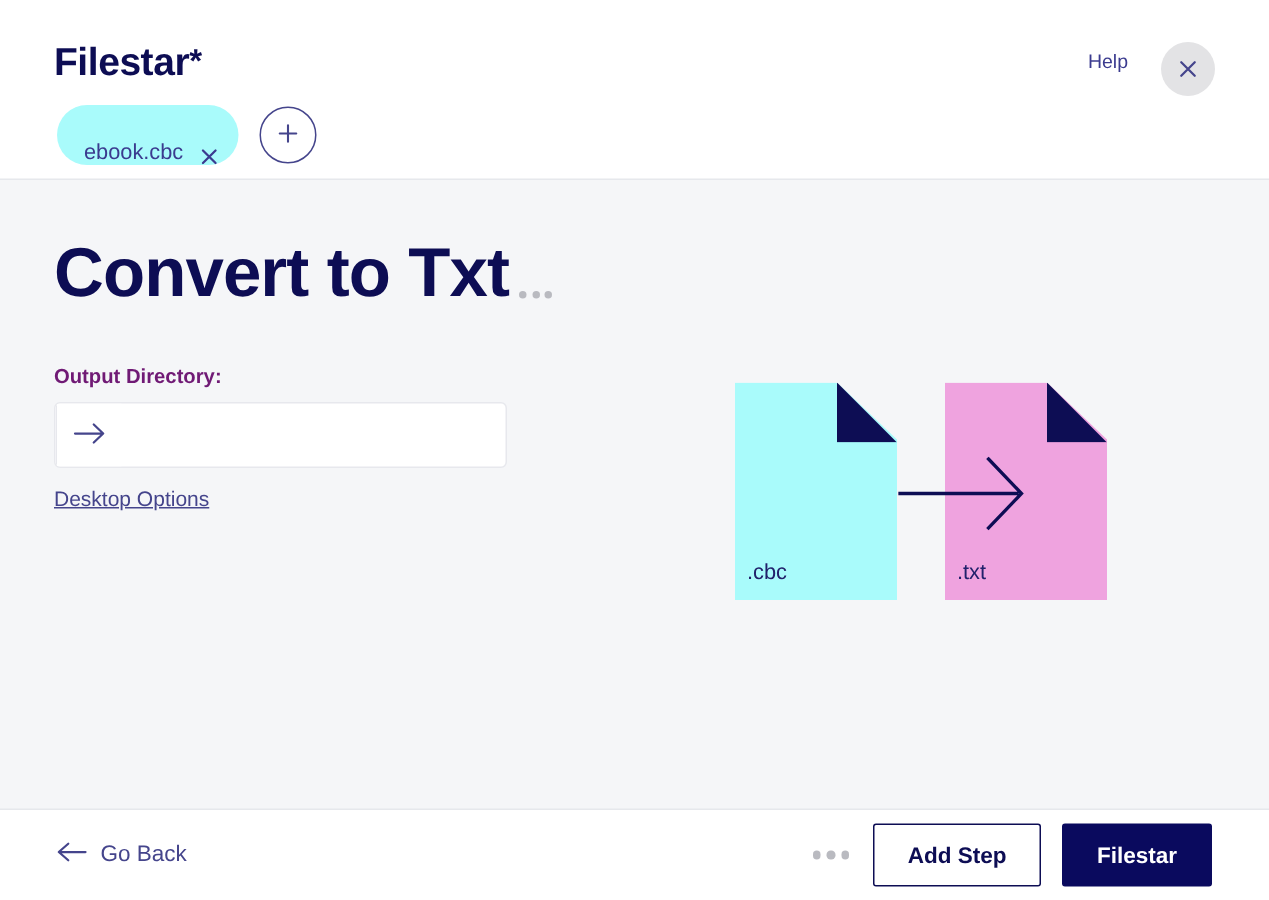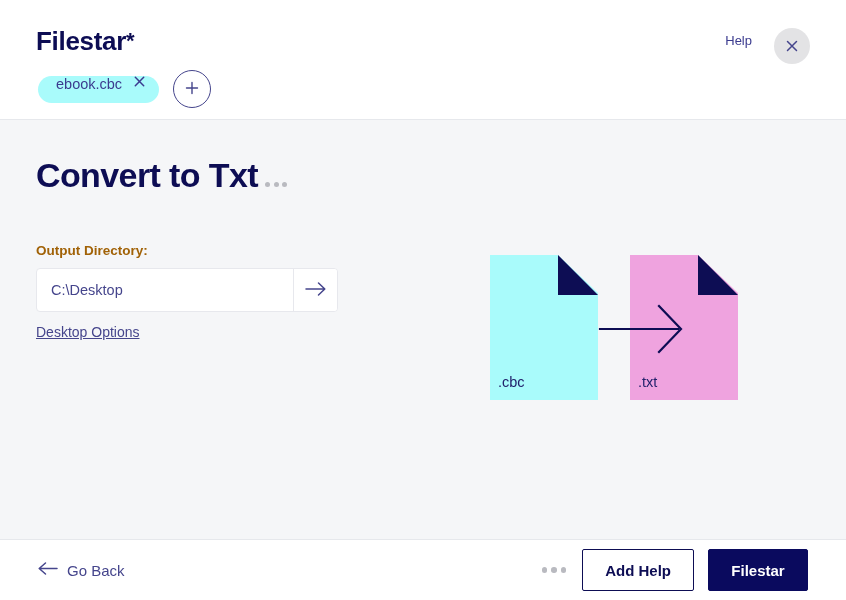--- a/index.html
+++ b/index.html
@@ -77,25 +77,25 @@
   
   .chips-row {
     position: absolute;
     left: 38px;
     top: 70px;
     display: flex;
     align-items: center;
     gap: 14px;
   }
   .file-chip {
-    height: 27px;
+    height: 40px;
     background: #a9fbfb;
     border-radius: 20px;
     display: flex;
-    align-items: flex-start;
+    align-items: flex-end;
     padding: 0 14px 0 18px;
     gap: 12px;
     cursor: pointer;
     box-sizing: border-box;
   }
   .file-chip .chip-label {
     font-size: 14.5px;
     color: #3b3b8f;
     white-space: nowrap;
   }
@@ -129,21 +129,21 @@
   .page-title-row {
     position: absolute;
     left: 36px;
     top: 158px;
     display: flex;
     align-items: flex-end;
     gap: 4px;
   }
   .main .page-title-row { top: 38px; }
   .page-title {
-    font-size: 34px;
+    font-size: 46px;
     font-weight: bold;
     color: #0d0d54;
     letter-spacing: -0.6px;
     line-height: 1;
     white-space: nowrap;
   }
   .title-dots {
     display: flex;
     gap: 3.5px;
     padding-bottom: 5px;
@@ -160,21 +160,21 @@
 
   .output-block {
     position: absolute;
     left: 36px;
     top: 123px;
     width: 302px;
   }
   .output-label {
     font-size: 13.5px;
     font-weight: bold;
-    color: #a16207;
+    color: #701a75;
     margin-bottom: 10px;
   }
   .dir-field {
     display: flex;
     height: 44px;
     background: #ffffff;
     border: 1px solid #e7e8ed;
     border-radius: 4px;
     box-sizing: border-box;
     overflow: hidden;
@@ -367,21 +367,20 @@
       <div class="title-dots">
         <i></i>
         <i></i>
         <i></i>
       </div>
     </div>
 
     <div class="output-block">
       <div class="output-label">Output Directory:</div>
       <div class="dir-field">
-        <input class="dir-input" type="text" value="C:\Desktop" style="">
         <button class="dir-go">
           <span>
             <svg width="22" height="16" viewBox="0 0 22 16" aria-hidden="true">
               <path d="M1 8 H19.5 M13.5 2 L19.8 8 L13.5 14" stroke="#45458c" stroke-width="1.5" fill="none" stroke-linecap="round" stroke-linejoin="round"></path>
             </svg>
           </span>
         </button>
       </div>
       <div class="output-options">Desktop Options</div>
     </div>
@@ -416,18 +415,18 @@
       </span>
       <span>Go Back</span>
     </div>
 
     <div class="footer-right">
       <div class="footer-dots">
         <i></i>
         <i></i>
         <i></i>
       </div>
-      <button class="btn btn-secondary">Add Help</button>
+      <button class="btn btn-secondary">Add Step</button>
       <button class="btn btn-primary">Filestar</button>
     </div>
   </div>
 
 </div>
 
 </body></html>

